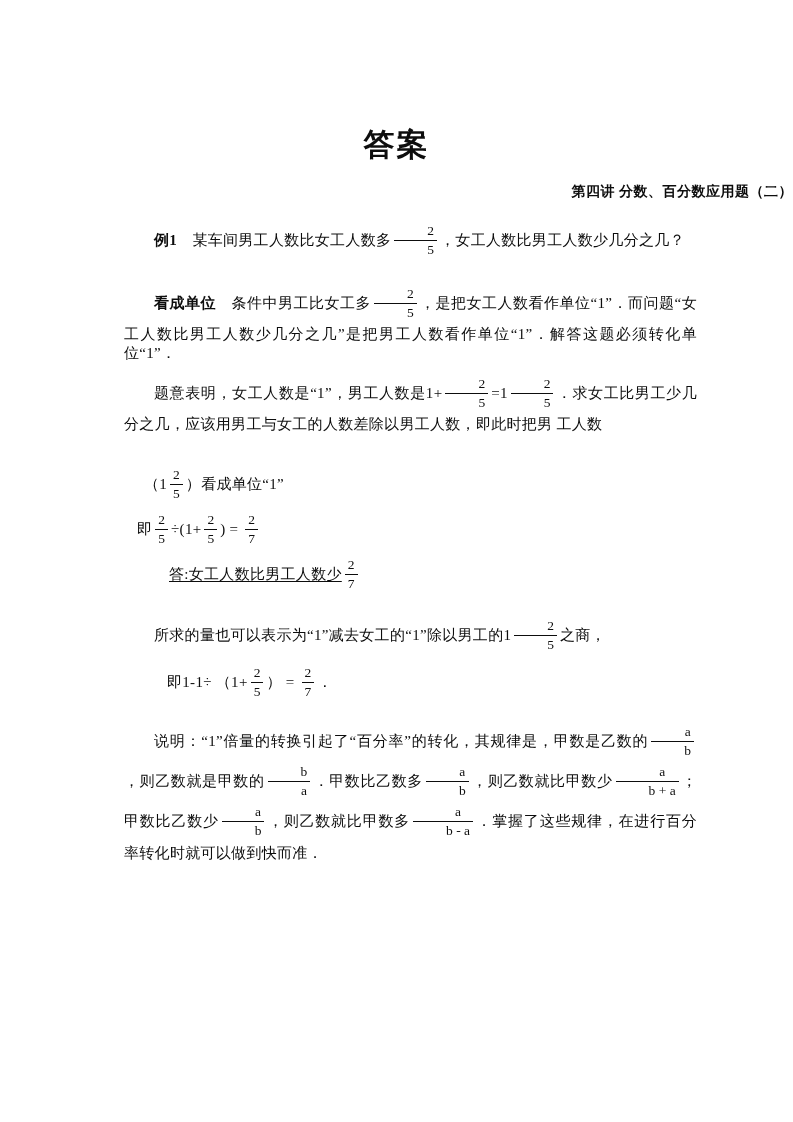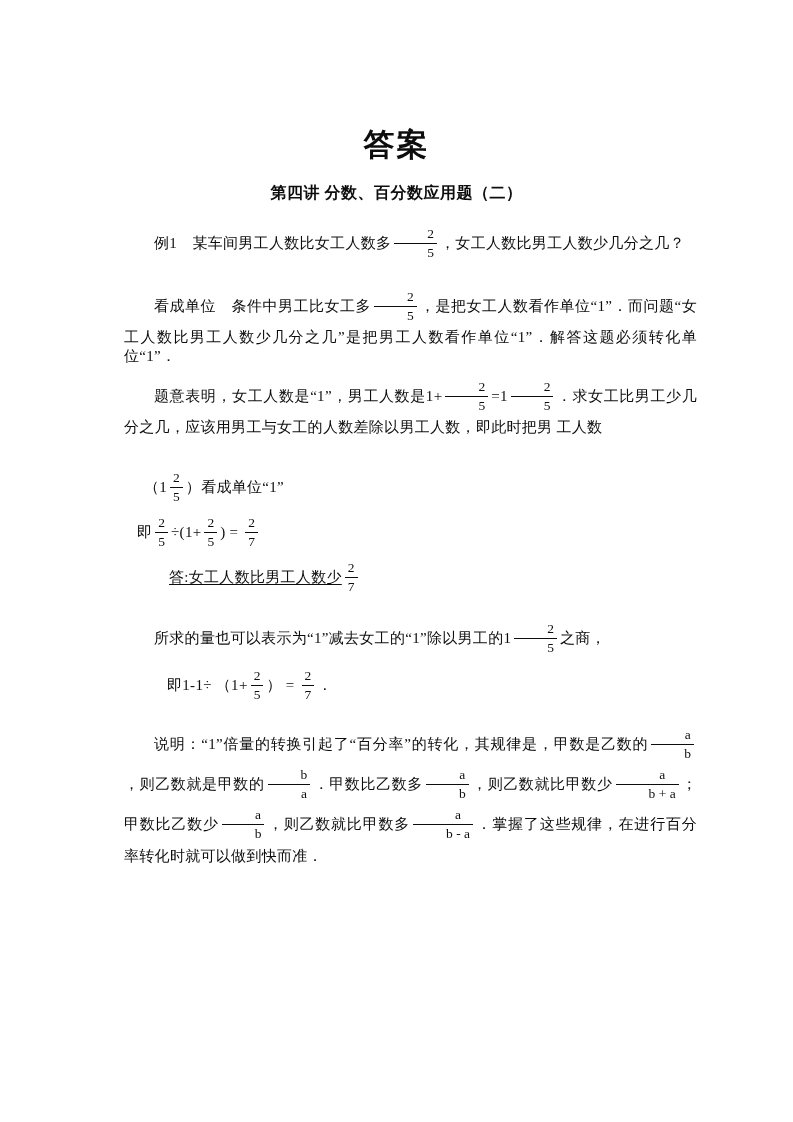--- a/index.html
+++ b/index.html
@@ -22,33 +22,34 @@
     margin-right: -96px;
     text-align: center;
   }
   .title {
     font-size: 31px;
     font-weight: bold;
     letter-spacing: 2px;
     line-height: 1.1;
   }
   .subtitle {
-    font-size: 16px;
+    font-size: 14px;
     font-weight: bold;
     margin-top: 21px;
     letter-spacing: 0.5px;
+    text-align: right;
   }
   .para {
     font-size: 15px;
     line-height: 19px;
     text-align: justify;
     letter-spacing: 0.3px;
   }
   .indent { text-indent: 2em; }
-  .para strong { font-weight: normal; }
+  .para strong { font-weight: bold; }
 
   
   .frac {
     display: inline-block;
     vertical-align: middle;
     text-align: center;
     font-size: 13.5px;
     line-height: 1.15;
     margin: 3px 3px;
     letter-spacing: 0;

